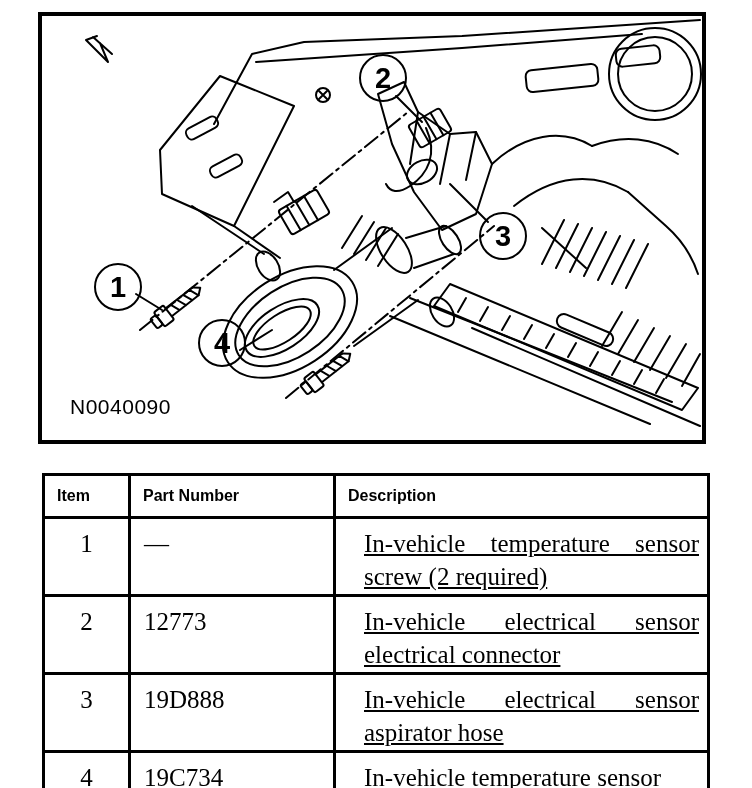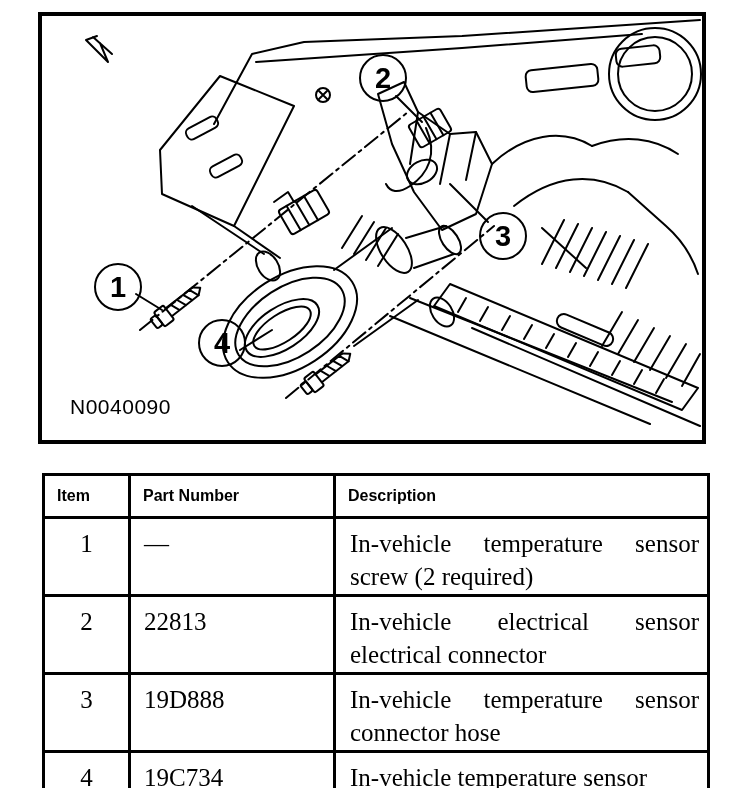--- a/index.html
+++ b/index.html
@@ -48,21 +48,21 @@
     text-align: left; padding: 4px 6px 4px 12px; height: 32px;
     vertical-align: middle;
   }
   table.parts td {
     font-family: "Liberation Serif", serif;
     font-size: 25px; line-height: 33px;
     vertical-align: top; padding-top: 8px;
   }
   td.c-item { text-align: center; }
   td.c-part { padding-left: 13px; }
-  td.c-desc { padding-left: 14px; padding-right: 8px; text-align: justify; }
+  td.c-desc { padding-left: 28px; padding-right: 8px; text-align: justify; text-decoration: underline; }
   col.w-item { width: 86px; } col.w-part { width: 205px; } col.w-desc { width: 374px; }
   tr.row-tall { height: 73px; }
   tr.row-short { height: 42px; }
 </style>
 </head>
 <body>
 
 <div class="page">
 
   <div class="figure-frame">
@@ -197,27 +197,27 @@
       </tr>
     </thead>
     <tbody>
       <tr class="row-tall">
         <td class="c-item">1</td>
         <td class="c-part">—</td>
         <td class="c-desc">In-vehicle temperature sensor screw (2 required)</td>
       </tr>
       <tr class="row-tall">
         <td class="c-item">2</td>
-        <td class="c-part">22813</td>
+        <td class="c-part">12773</td>
         <td class="c-desc">In-vehicle electrical sensor electrical connector</td>
       </tr>
       <tr class="row-tall">
         <td class="c-item">3</td>
         <td class="c-part">19D888</td>
-        <td class="c-desc">In-vehicle temperature sensor connector hose</td>
+        <td class="c-desc">In-vehicle electrical sensor aspirator hose</td>
       </tr>
       <tr class="row-short">
         <td class="c-item">4</td>
         <td class="c-part">19C734</td>
         <td class="c-desc">In-vehicle temperature sensor</td>
       </tr>
     </tbody>
   </table>
 
 </div>

